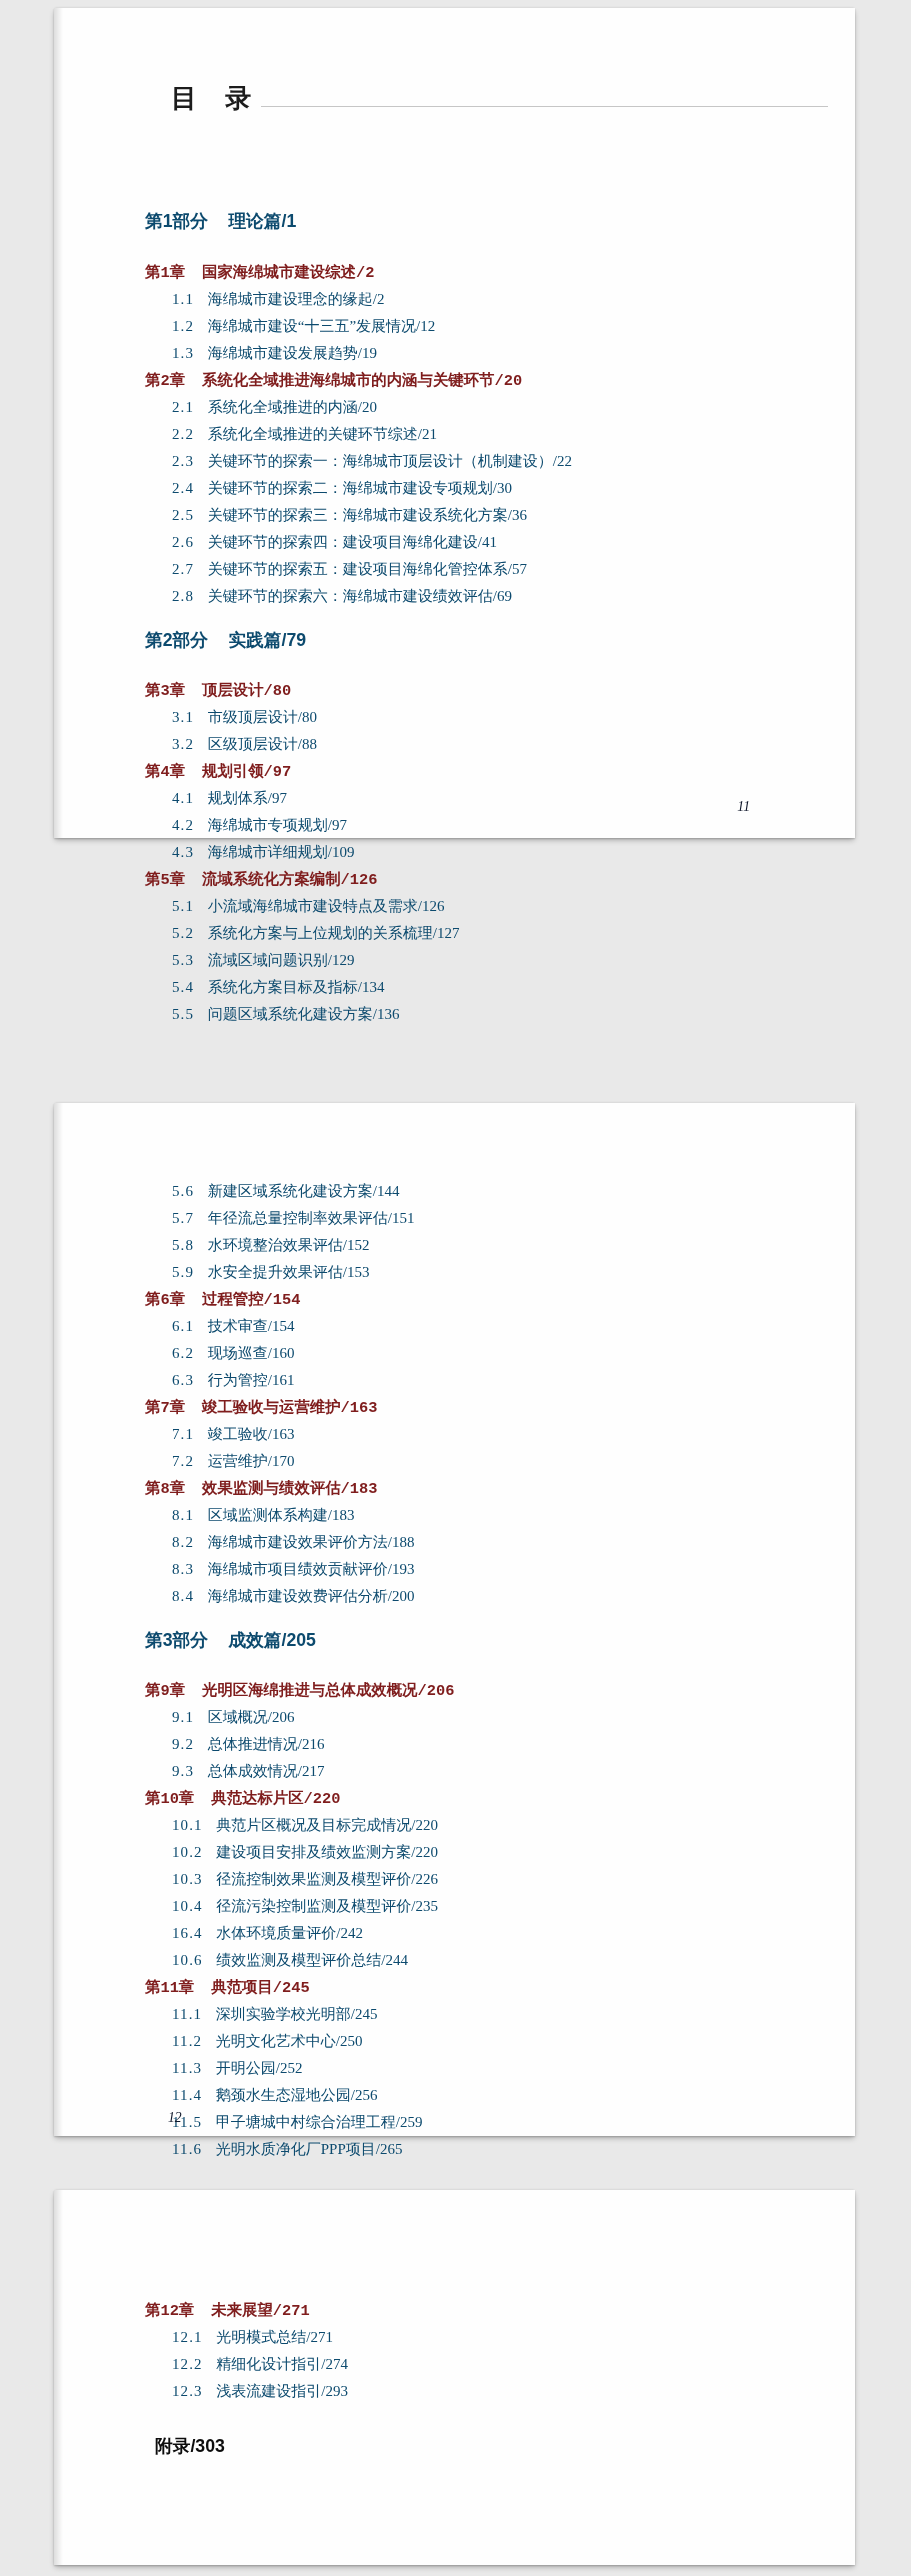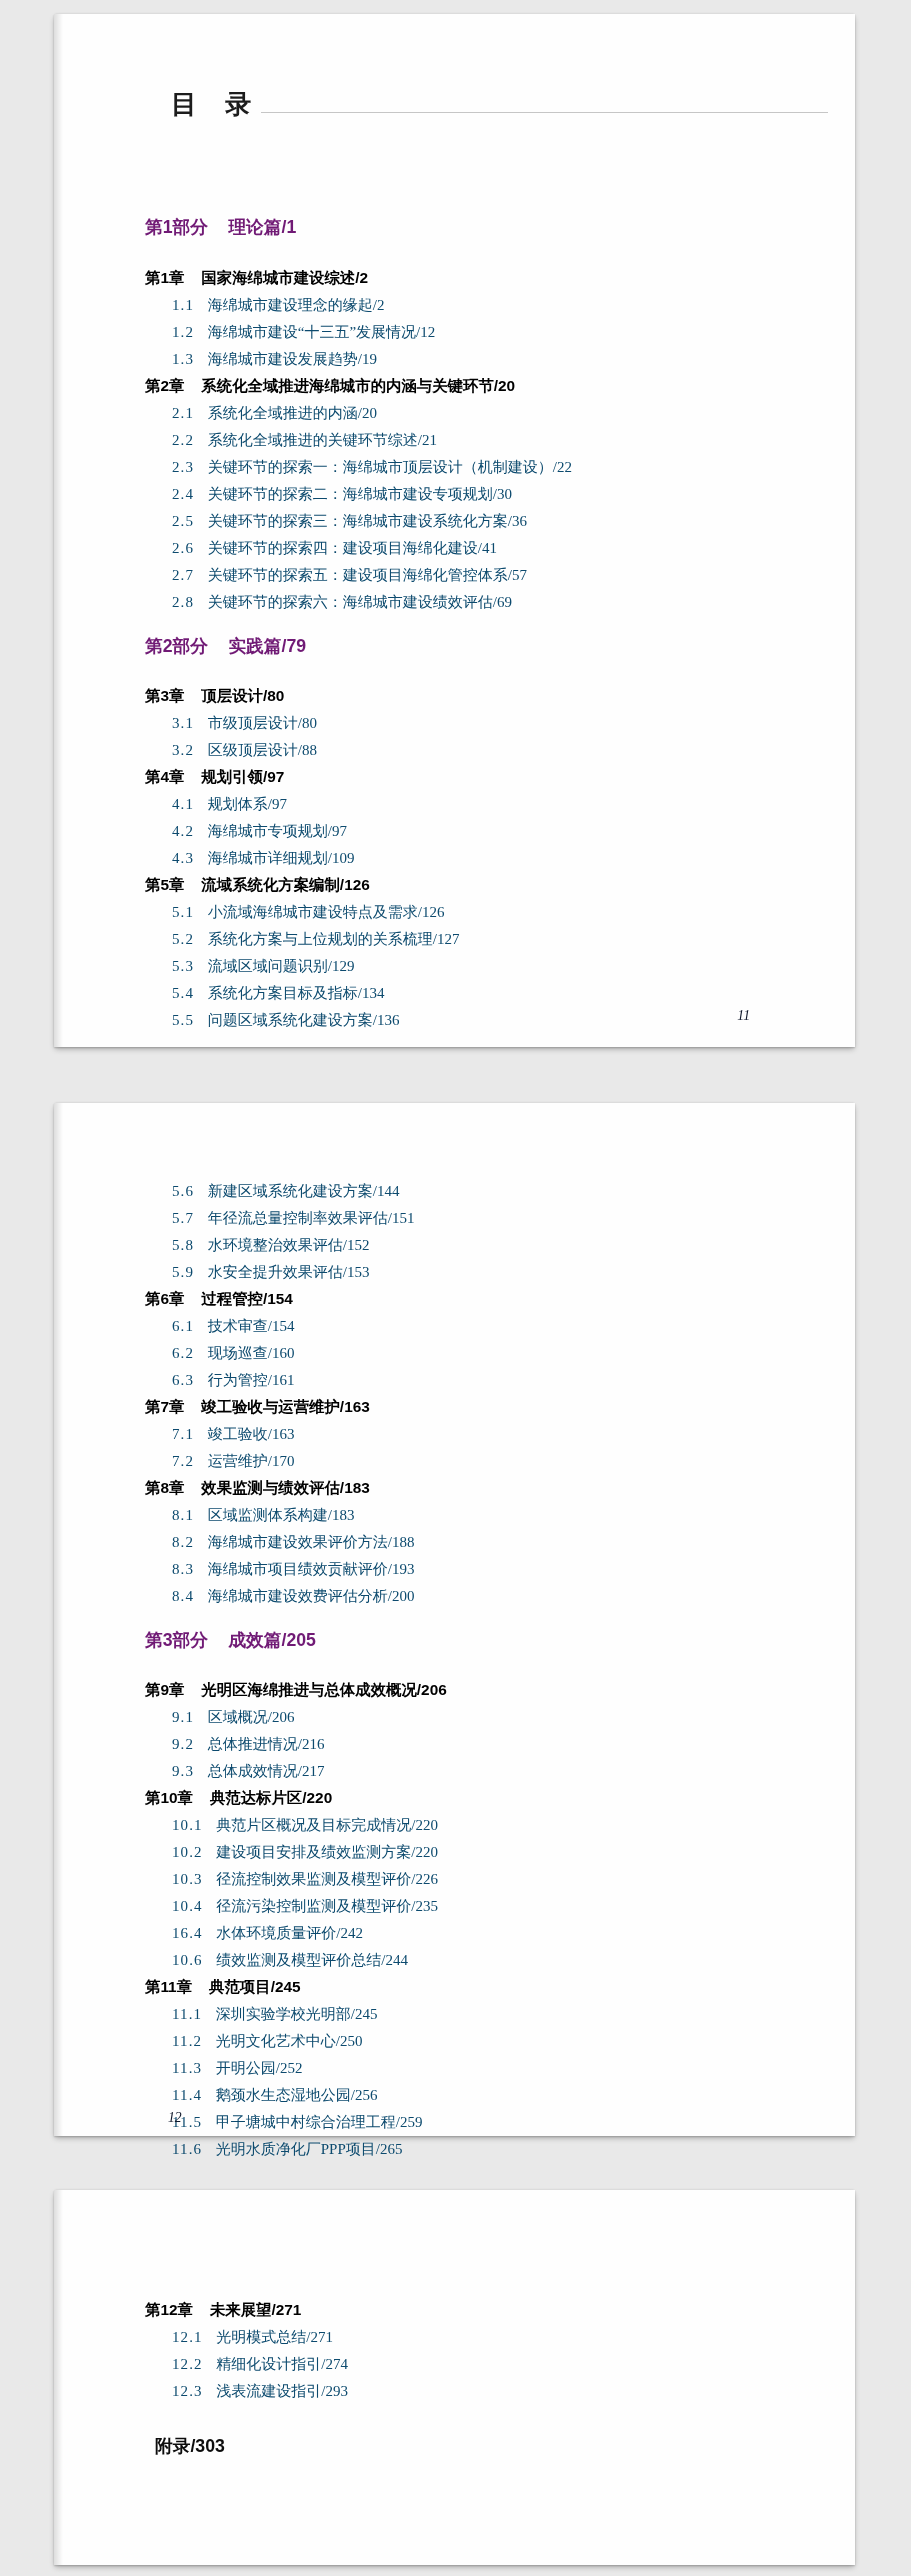--- a/index.html
+++ b/index.html
@@ -13,21 +13,21 @@
   .page{
     position:absolute;left:54px;width:801px;background:#fefefe;
     box-shadow:0 2.8px 5.7px -1.1px rgba(0,0,0,0.28), 0 0.6px 1.7px rgba(0,0,0,0.18), 0 -0.6px 2.3px -0.6px rgba(0,0,0,0.10);
     box-sizing:border-box;
   }
   .page::before{
     content:"";position:absolute;left:0;top:0;bottom:0;width:9px;
     background:linear-gradient(90deg, rgba(0,0,0,0.13), rgba(0,0,0,0));
     pointer-events:none;
   }
-  .page-1{top:14px;height:1033px;padding:64px 26px 0 91px;}
+  .page-1{top:8px;height:830px;padding:64px 26px 0 91px;}
   .page-2{top:1103px;height:1033px;padding:75px 26px 0 91px;}
   .page-3{top:2190px;height:375px;padding:107px 26px 0 91px;}
 
   
   .toc-title-row{display:flex;align-items:flex-end;height:41px;padding-left:26px;}
   .toc-title{
     font-family:"Liberation Sans","DejaVu Sans",sans-serif;
     font-weight:bold;font-size:26px;line-height:1.1;letter-spacing:1.1px;white-space:pre;
   }
   .title-rule{flex:1;border-bottom:1.7px solid #c6c6c6;margin:0 1.1px 5.7px 9px;}
@@ -35,28 +35,28 @@
   
   .entries{display:block;}
   .row{display:flex;align-items:center;height:27px;white-space:nowrap;}
   .row .num{flex:0 0 auto;}
   .row .text{flex:0 1 auto;}
 
   .item{font-size:15px;color:#0c4a6e;}
   .item .num{margin-right:13.7px;letter-spacing:1.1px;}
 
   .chapter{
-    font-family:Liberation Sans, sans-serif;
-    font-weight:bold;font-size:15.4px;color:#000000;
+    font-family:Liberation Mono, monospace;
+    font-weight:bold;font-size:15.4px;color:#7f1d1d;
   }
   .chapter .num{margin-right:17px;}
 
   .part{
     font-family:"Liberation Sans","DejaVu Sans",sans-serif;
-    font-weight:bold;font-size:17.7px;color:#701a75;
+    font-weight:bold;font-size:17.7px;color:#0c4a6e;
     margin-top:15.4px;margin-bottom:23.4px;height:28.5px;
   }
   .part .num{margin-right:20.5px;}
   .page-1 .entries > .part:first-child{margin-top:94px;}
 
   .appendix{
     font-family:"Liberation Sans","DejaVu Sans",sans-serif;
     font-weight:bold;font-size:17.7px;color:#0d0d0d;
     margin-top:27px;height:28.5px;padding-left:10px;
   }

